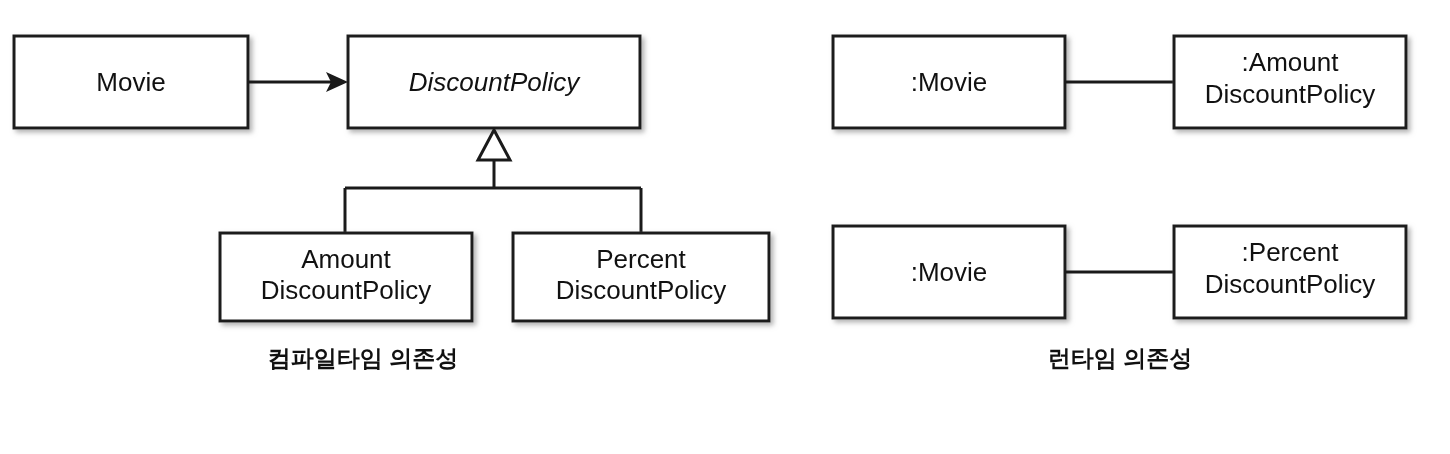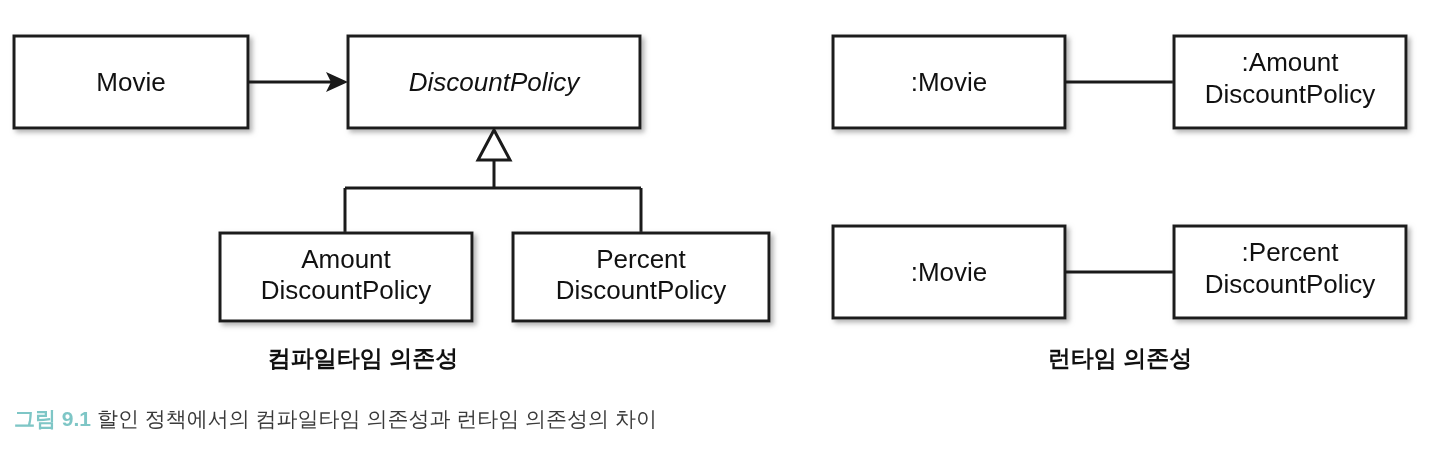--- a/index.html
+++ b/index.html
@@ -165,18 +165,14 @@
           <rect class="box-rect" x="1174" y="226" width="232" height="92" filter="url(#boxShadow)"></rect>
           <text class="box-label" x="1290" y="254">:Percent</text>
           <text class="box-label" x="1290" y="286">DiscountPolicy</text>
         </g>
       </g>
 
       <text class="group-caption" x="1120" y="360">런타임 의존성</text>
     </g>
   </svg>
 
-  <div class="figure-caption">
-    <span class="fig-number">그림 9.1</span>
-    <span class="fig-text">할인 정책에서의 컴파일타임 의존성과 런타임 의존성의 차이</span>
-  </div>
 
 </div>
 
 </body></html>

